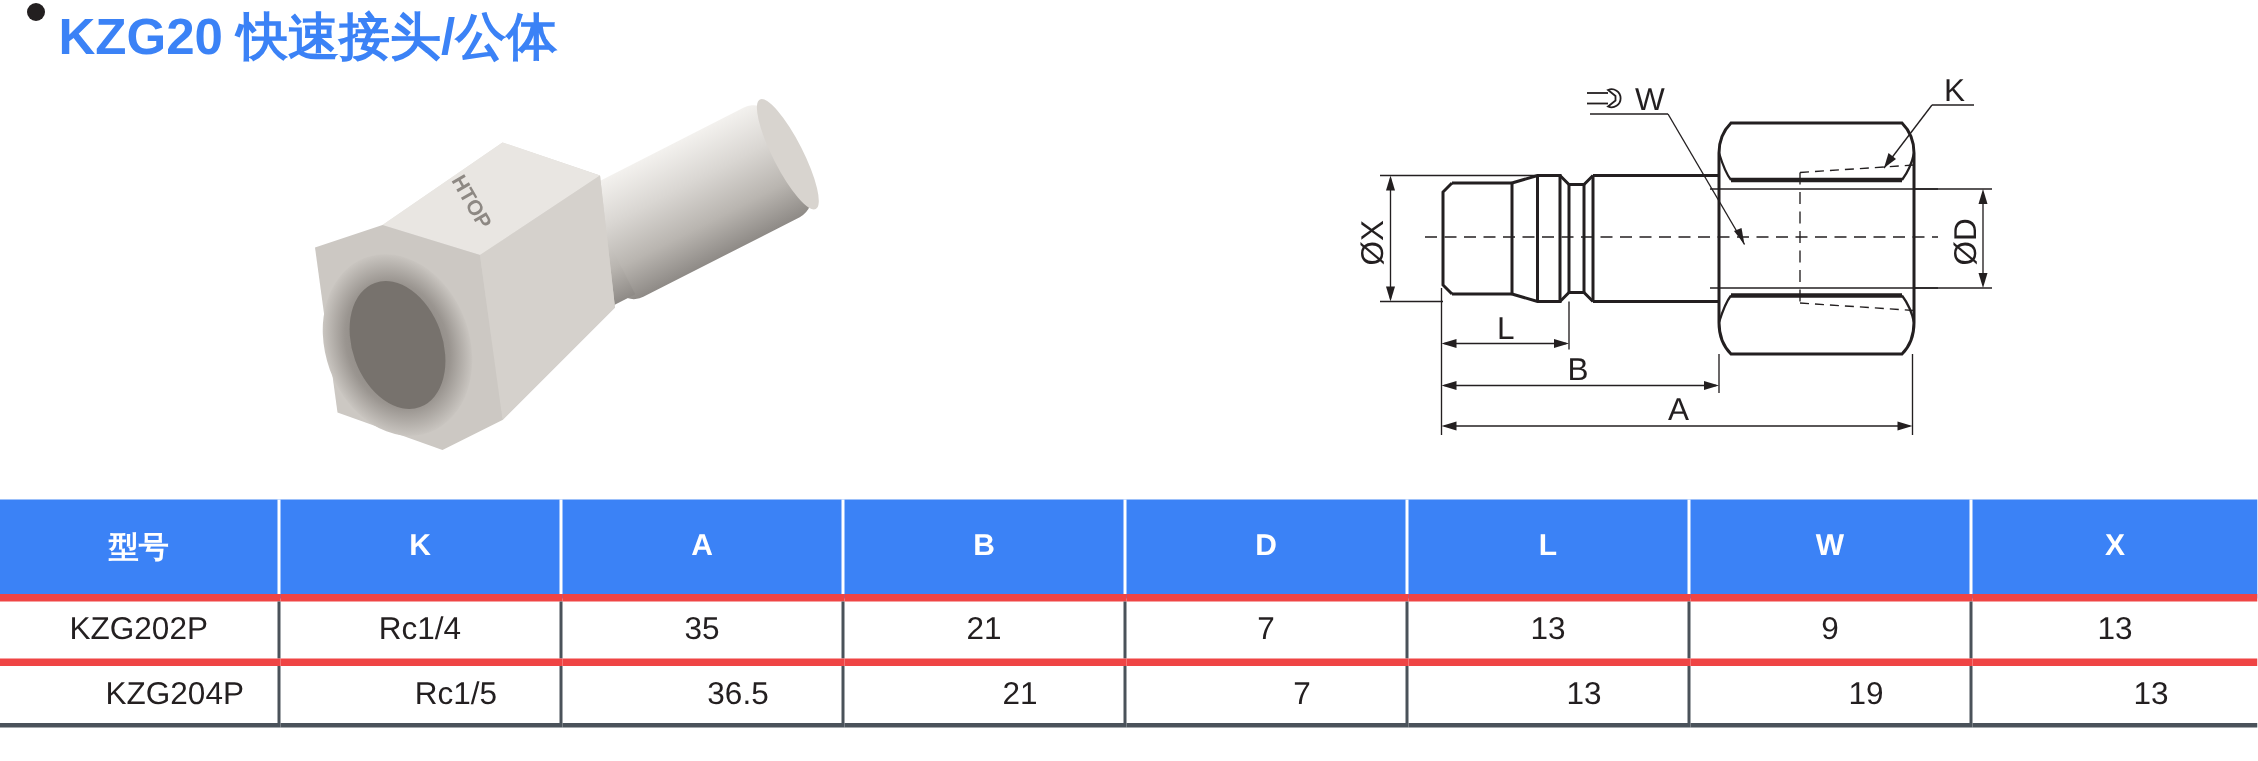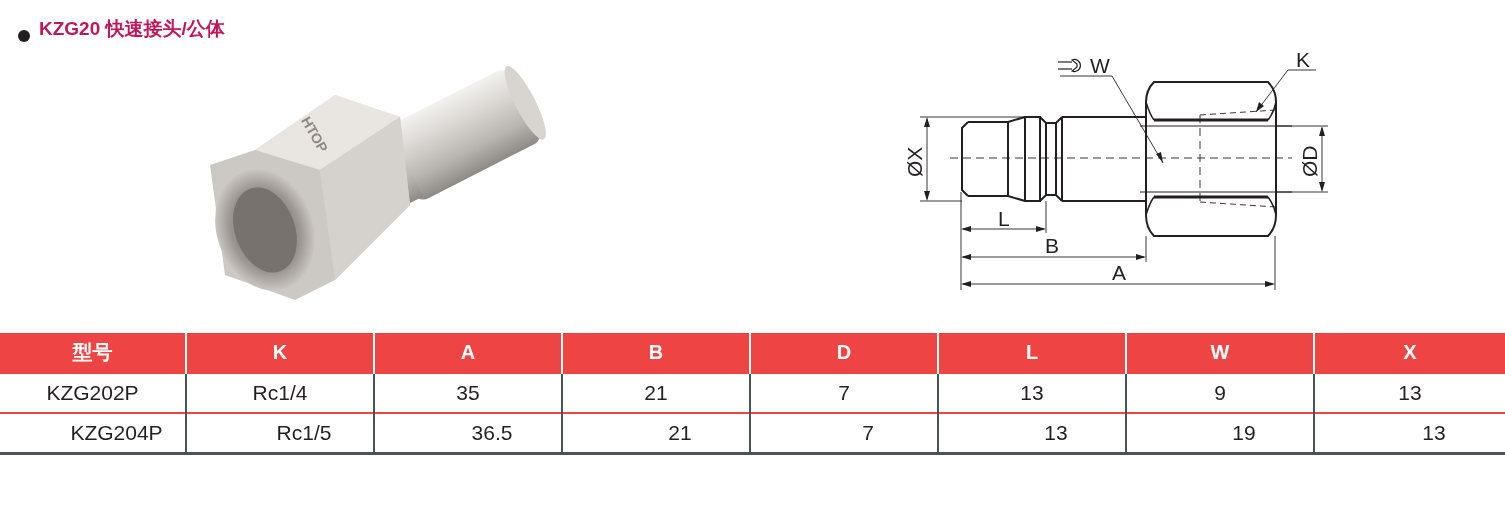--- a/index.html
+++ b/index.html
@@ -1,24 +1,24 @@
 <!DOCTYPE html>
 <html><head>
 <meta charset="utf-8">
 <style>
   html, body { margin:0; padding:0; background:#ffffff; }
   body { width:1505px; height:507px; position:relative; overflow:hidden; font-family:"Liberation Sans", sans-serif; color:#231f20; }
-  .title { position:absolute; left:16px; top:2px; height:40px; display:flex; align-items:flex-end; font-weight:bold; font-size:19px; color:#be185d; }
+  .title { position:absolute; left:16px; top:2px; height:40px; display:flex; align-items:flex-start; font-weight:bold; font-size:34px; color:#3b82f6; }
   .title .dot { width:12px; height:12px; border-radius:50%; background:#231f20; margin-right:9px; margin-left:2px; }
   .photo { position:absolute; left:195px; top:55px; width:360px; height:255px; }
   .drawing { position:absolute; left:880px; top:40px; width:460px; height:260px; }
   table.spec { position:absolute; left:0; top:333px; width:1505px; border-collapse:collapse; table-layout:fixed; }
-  table.spec th { background:#ef4444; color:#ffffff; font-weight:bold; font-size:20px; height:39px; padding:0; text-align:center; border-left:2px solid #ffffff; }
+  table.spec th { background:#3b82f6; color:#ffffff; font-weight:bold; font-size:20px; height:39px; padding:12px; text-align:center; border-left:2px solid #ffffff; }
   table.spec th:first-child { border-left:none; }
-  table.spec td { font-size:21px; height:38px; padding:0; text-align:center; border-left:2px solid #4a525a; border-top:2px solid #ef4444; color:#231f20; }
+  table.spec td { font-size:21px; height:38px; padding:0; text-align:center; border-left:2px solid #4a525a; border-top:5px solid #ef4444; color:#231f20; }
   table.spec td:first-child { border-left:none; }
   table.spec tr.alt td { background:#eeefee; }
   table.spec tr:last-child td { border-bottom:3px solid #4a525a;padding-left:48px; }
 </style>
 </head>
 <body>
 
 <div class="title">
   <span class="dot"></span>
   <span>KZG20 快速接头/公体</span>

